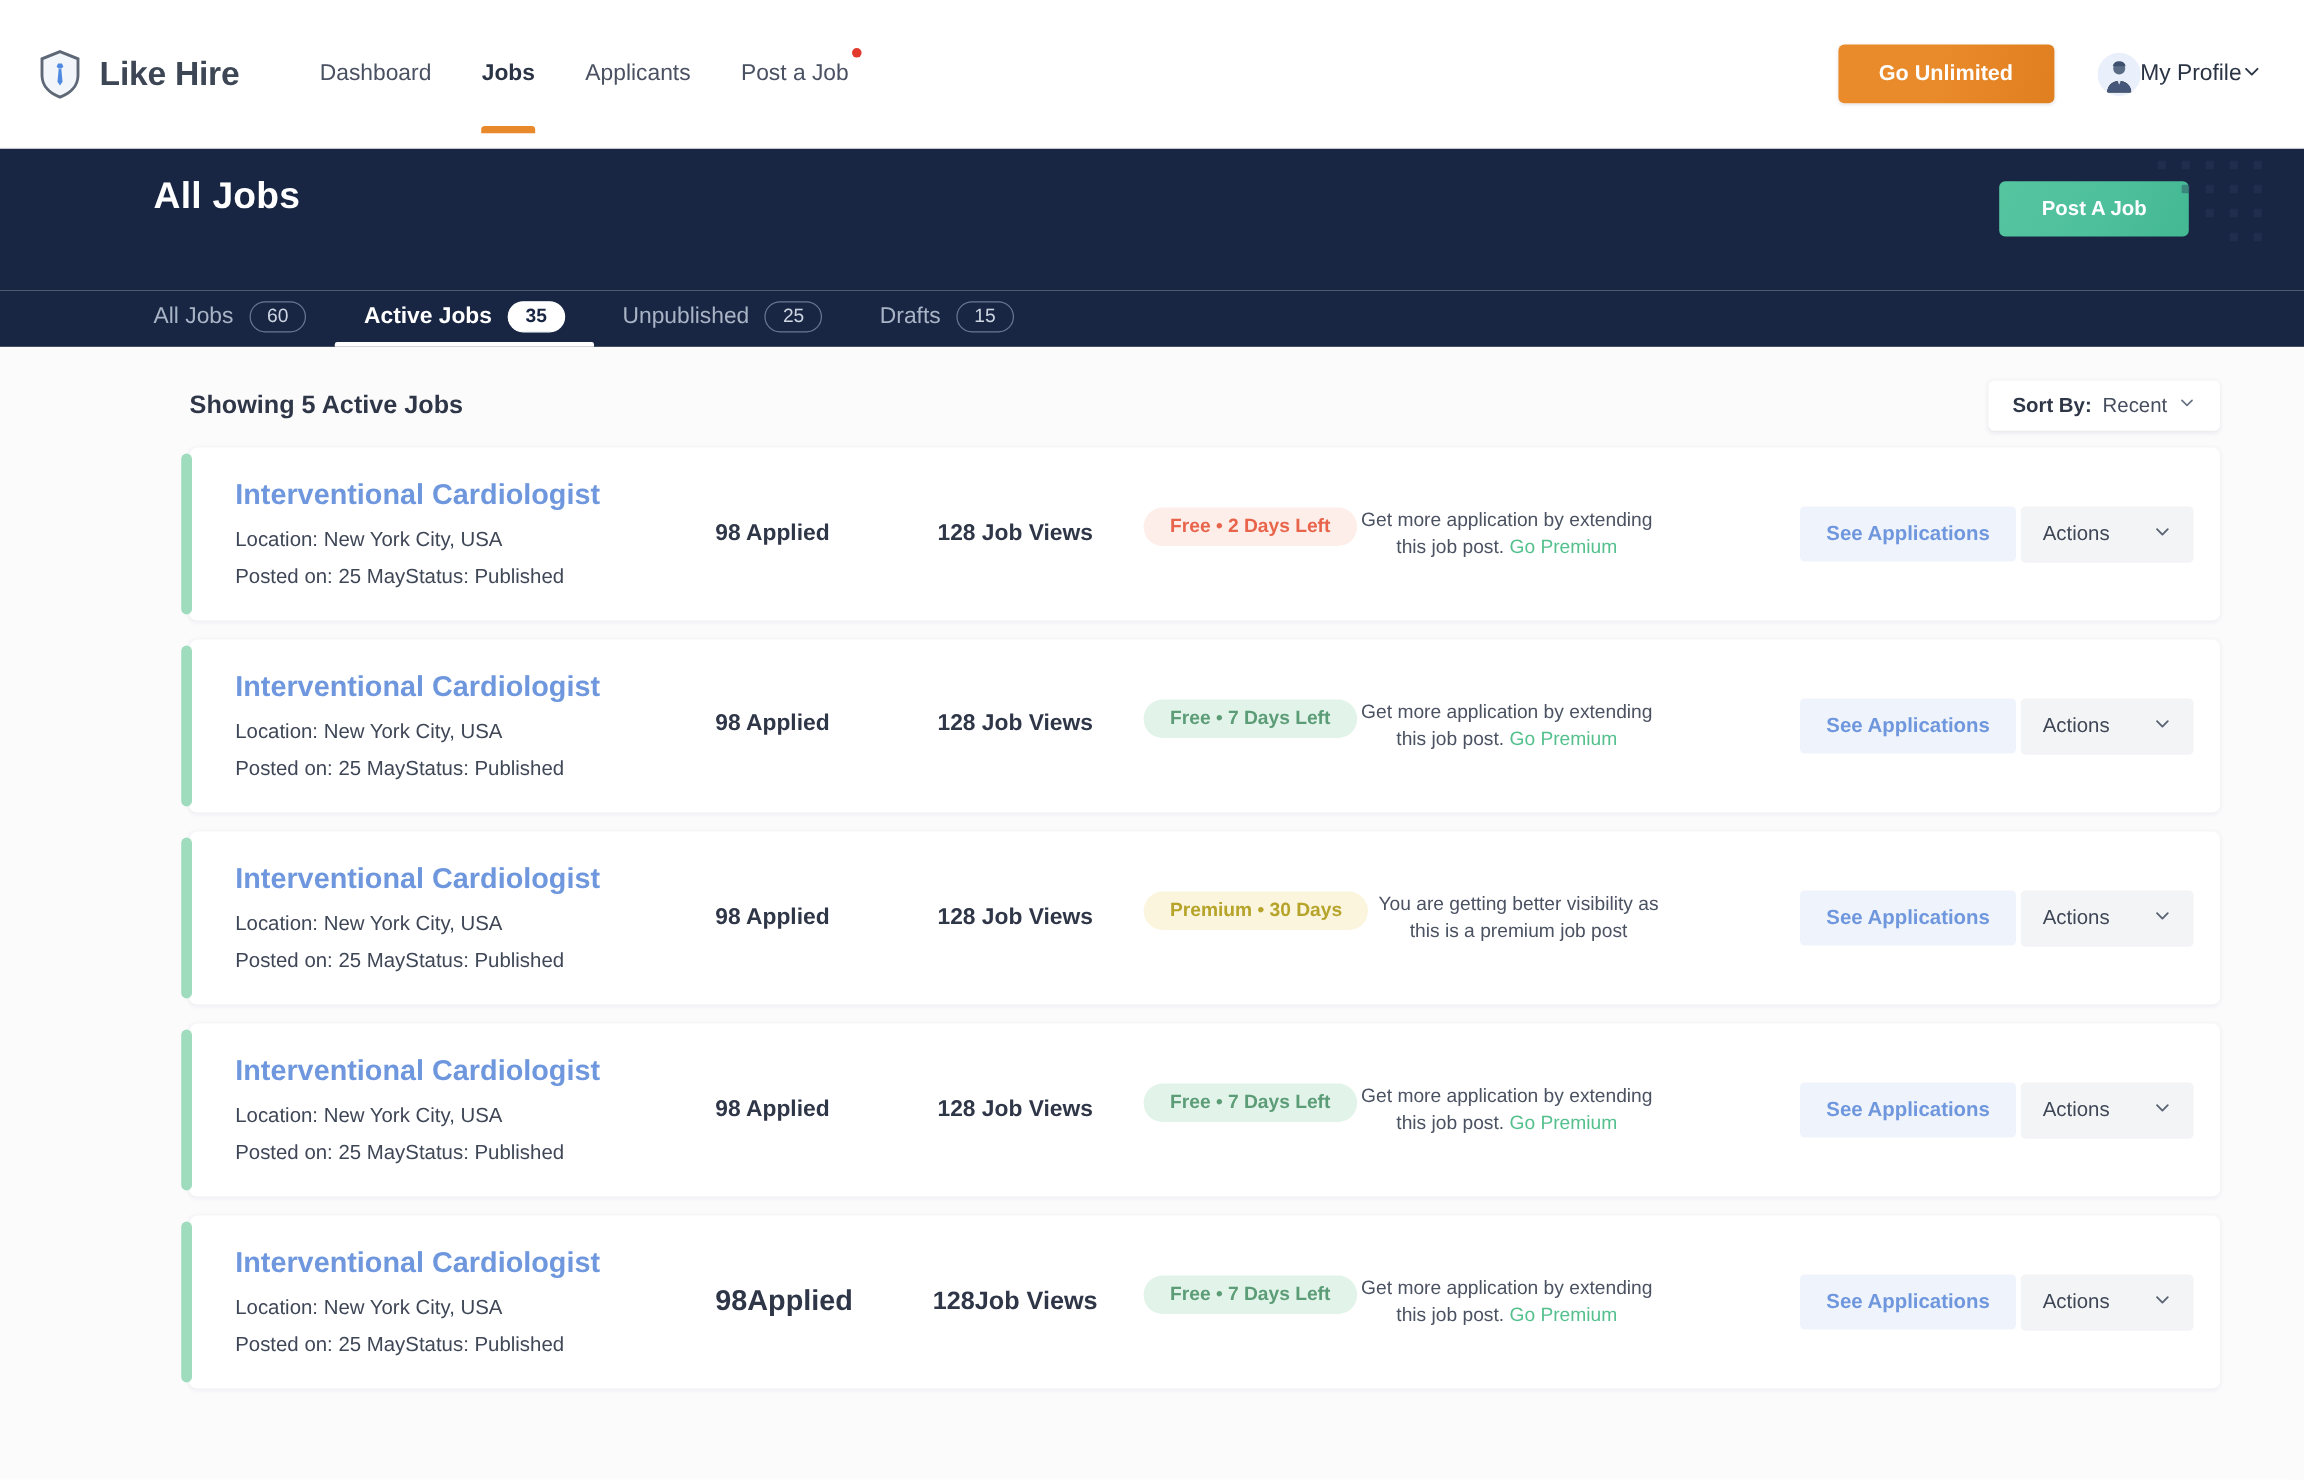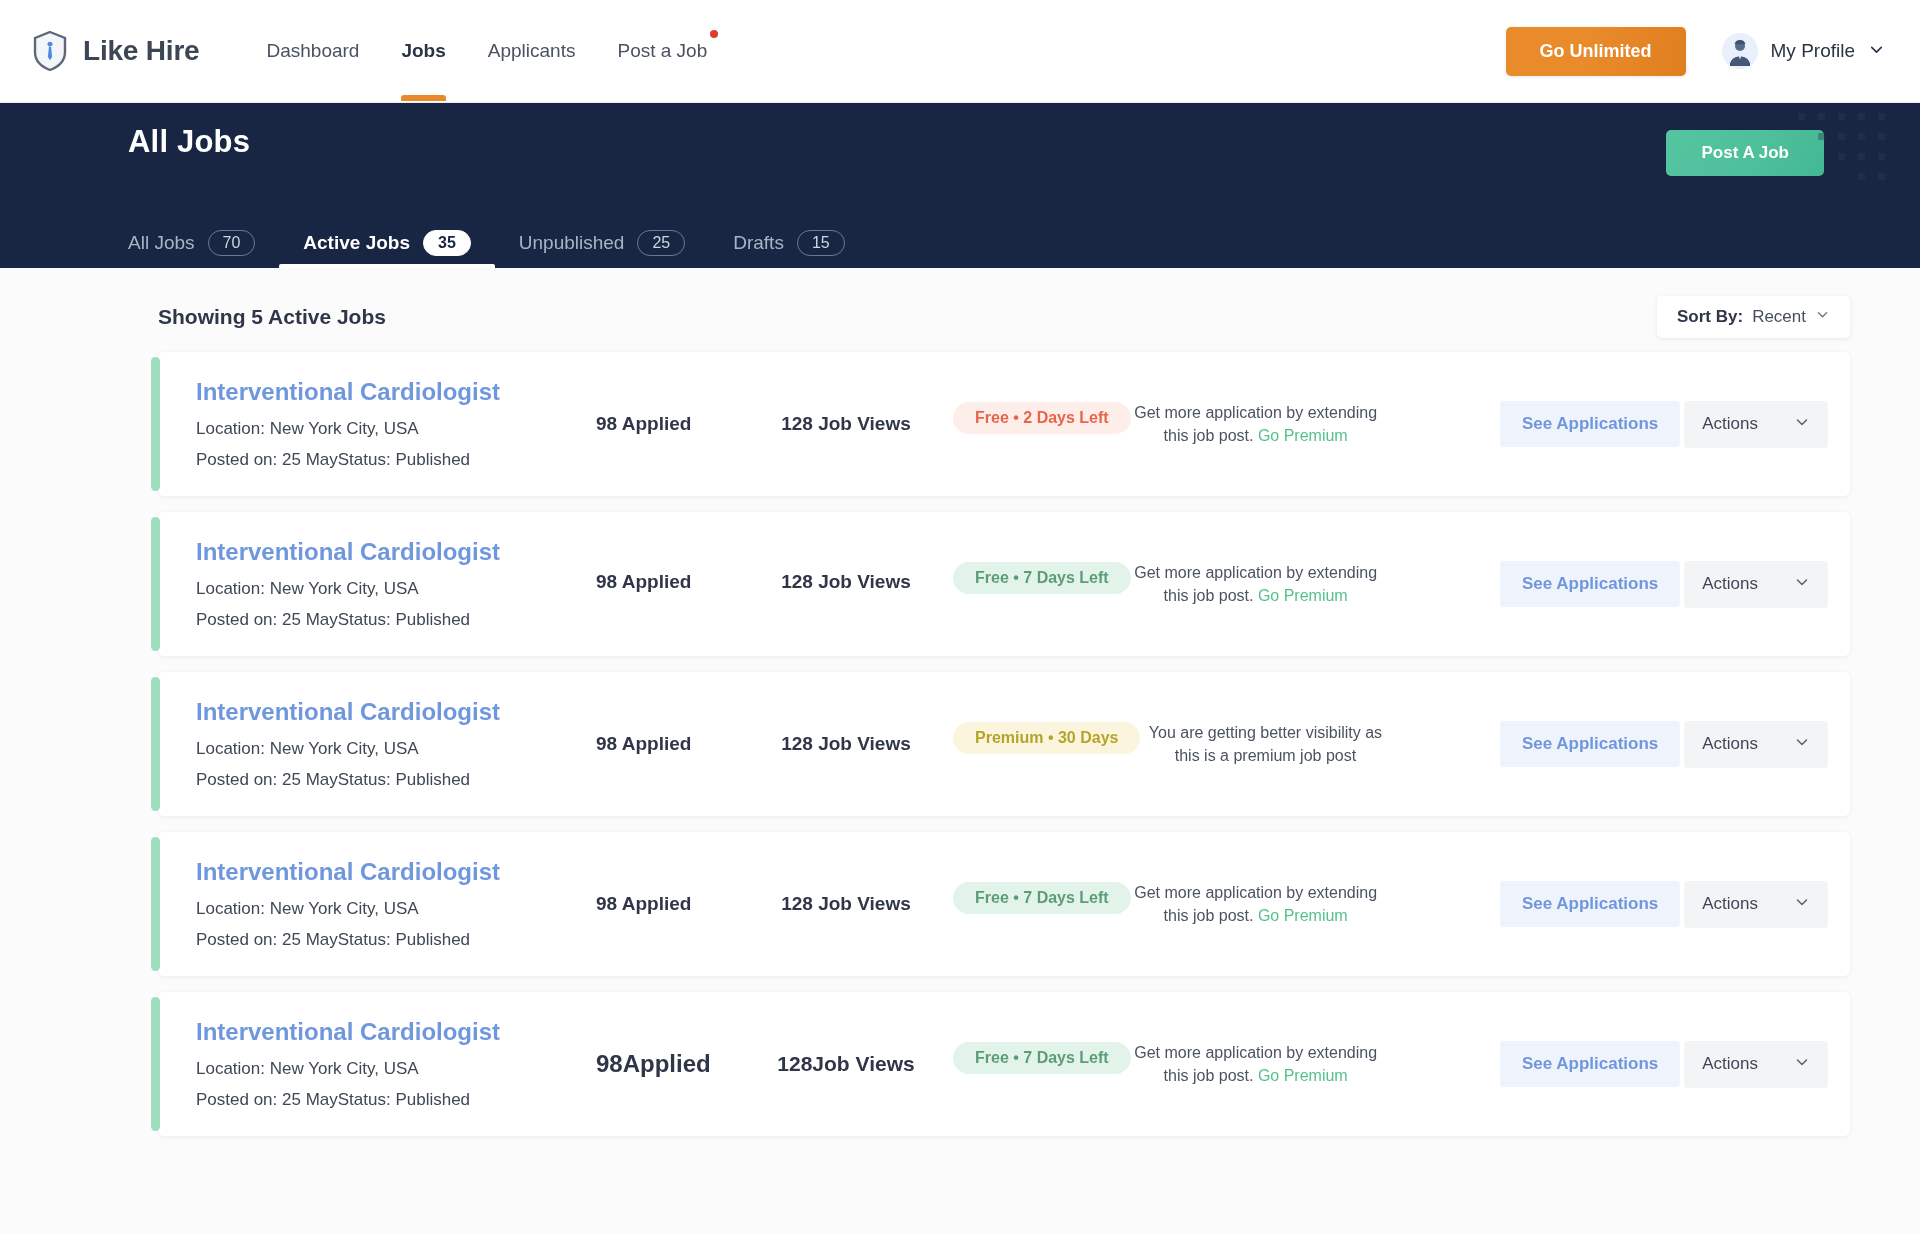--- a/index.html
+++ b/index.html
@@ -5,21 +5,21 @@
   * { box-sizing: border-box; margin: 0; padding: 0; }
   html, body {
     width: 1920px; height: 1233px;
     background: #ffffff;
     font-family: "Liberation Sans", sans-serif;
     overflow: hidden;
   }
 
   
   .topnav {
-    height: 103px;
+    height: 124px;
     background: #ffffff;
     display: flex;
     align-items: center;
     padding: 0 35px 0 30px;
     position: relative;
     border-bottom: 1px solid #e9edf2;
   }
   .brand { display: flex; align-items: center; gap: 13px; margin-right: 46px; }
   .brand-mark { width: 40px; height: 44px; display: block; }
   .brand-name {
@@ -54,21 +54,21 @@
   .nav-right { margin-left: auto; display: flex; align-items: center; gap: 36px; }
   .btn-unlimited {
     background: linear-gradient(100deg, #e98a2b 0%, #e98a2b 45%, #e07f20 100%);
     color: #ffffff;
     font-size: 18px; font-weight: bold;
     padding: 14px 34px;
     border: none; border-radius: 5px;
     cursor: pointer;
     box-shadow: 0 1px 3px rgba(0,0,0,0.10);
   }
-  .profile { display: flex; align-items: center; gap: 13px; cursor: pointer; }
+  .profile { display: flex; align-items: center; cursor: pointer; }
   .avatar {
     width: 36px; height: 36px; border-radius: 50%;
     background: #edf2fb;
     display: flex; align-items: center; justify-content: center;
     overflow: hidden;
   }
   .profile-name { font-size: 19px; color: #2b3445; }
   .chev { display: inline-block; }
 
   
@@ -308,21 +308,21 @@
         <rect x="66" y="66" width="7" height="7" rx="1"></rect>
           <rect x="86" y="66" width="7" height="7" rx="1"></rect>
       </g>
     </svg>
   </span>
 </div>
 
 <div class="tabbar">
   <div class="tab">
     <span>All Jobs</span>
-    <span class="tab-count">70</span>
+    <span class="tab-count">60</span>
   </div>
   <div class="tab active">
     <span>Active Jobs</span>
     <span class="tab-count">35</span>
   </div>
   <div class="tab">
     <span>Unpublished</span>
     <span class="tab-count">25</span>
   </div>
   <div class="tab">

